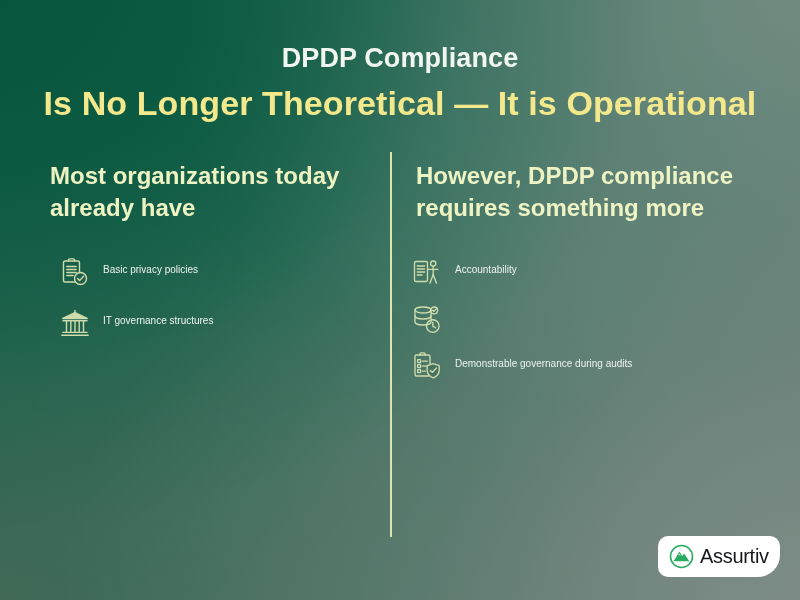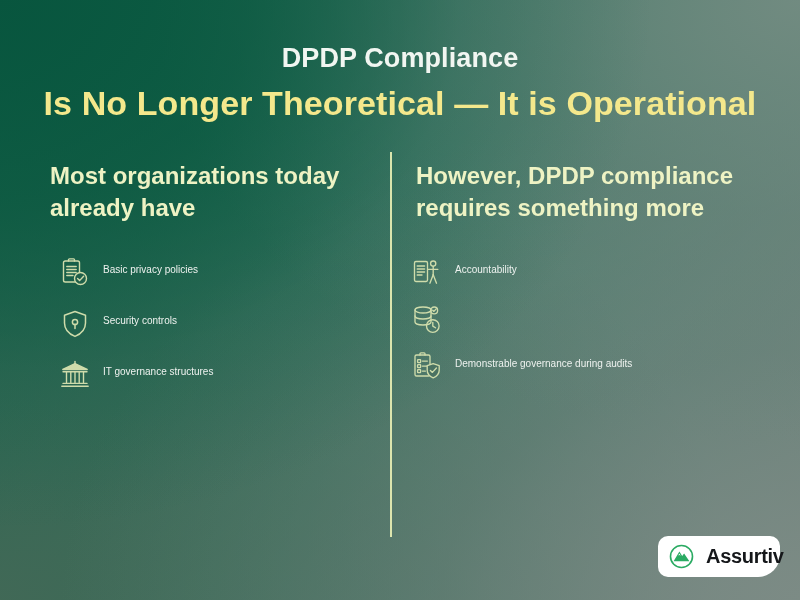--- a/index.html
+++ b/index.html
@@ -113,23 +113,23 @@
     background: #ffffff;
     border-radius: 10px 10px 22px 10px;
     display: flex;
     align-items: center;
     padding-left: 11px;
     box-sizing: border-box;
   }
   .logo-mark { width: 25px; height: 25px; flex: 0 0 25px; }
   .logo-mark svg { display: block; }
   .logo-text {
-    margin-left: 12px;
+    margin-left: 6px;
     font-size: 20px;
-    font-weight: bold;
+    font-weight: normal;
     color: #15171a;
     letter-spacing: -0.3px;
   }
 </style>
 </head>
 <body>
 
 <div id="slide">
 
   <div class="title-wrap">
@@ -151,30 +151,20 @@
           <line x1="6.8" y1="11.5" x2="16.2" y2="11.5"></line>
           <line x1="6.8" y1="14.5" x2="16.2" y2="14.5"></line>
           <line x1="6.8" y1="17.5" x2="13" y2="17.5"></line>
           <circle cx="20.5" cy="20.5" r="6" fill="#20604a"></circle>
           <path d="M17.6 20.6 l2 2 l4 -4.4"></path>
         </svg>
       </span>
       <span class="item-label">Basic privacy policies</span>
     </div>
 
-    <div class="item">
-      <span class="item-icon">
-        <svg viewBox="0 0 30 30" fill="none" stroke="#cfdcab" stroke-width="1.5" stroke-linecap="round" stroke-linejoin="round">
-          <path d="M15 2.5 L25.5 6.2 V14 c0 6.4 -4.6 11 -10.5 13.4 C9.1 25 4.5 20.4 4.5 14 V6.2 Z"></path>
-          <circle cx="15" cy="13" r="2.6"></circle>
-          <path d="M15 15.3 v4.2"></path>
-        </svg>
-      </span>
-      <span class="item-label">Security controls</span>
-    </div>
 
     <div class="item">
       <span class="item-icon">
         <svg viewBox="0 0 30 30" fill="none" stroke="#cfdcab" stroke-width="1.4" stroke-linecap="round" stroke-linejoin="round">
           <path d="M15 1.5 v2"></path>
           <path d="M2.8 9.5 L15 3.6 L27.2 9.5 Z" fill="#cfdcab" stroke="#cfdcab"></path>
           <line x1="3" y1="11.8" x2="27" y2="11.8"></line>
           <line x1="6.5" y1="12.5" x2="6.5" y2="22.5"></line>
           <line x1="10.8" y1="12.5" x2="10.8" y2="22.5"></line>
           <line x1="15" y1="12.5" x2="15" y2="22.5"></line>

